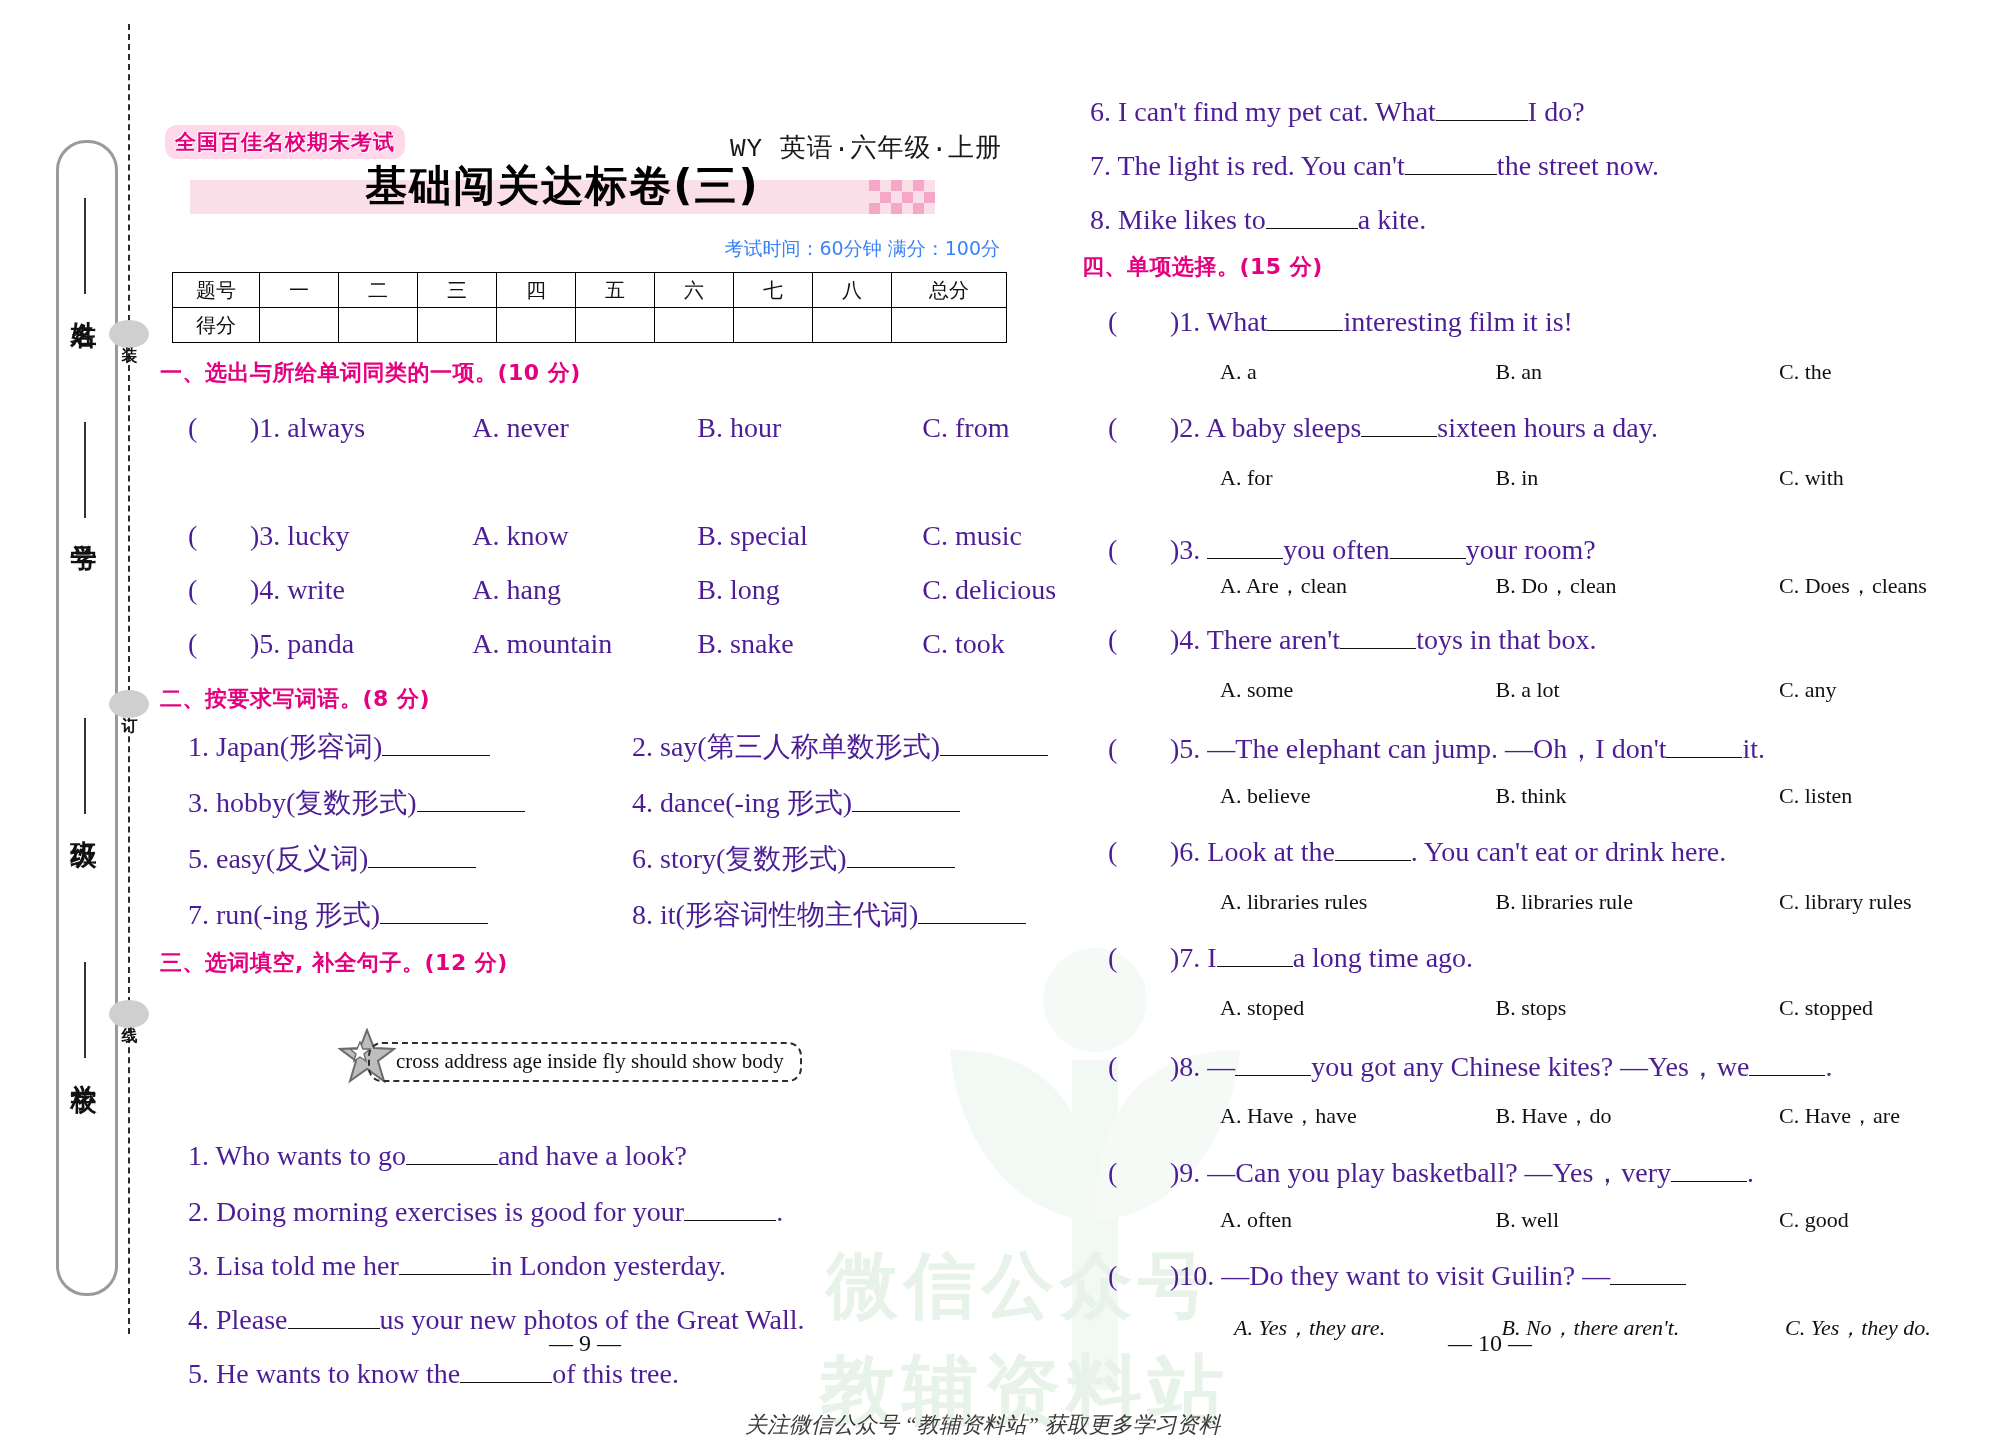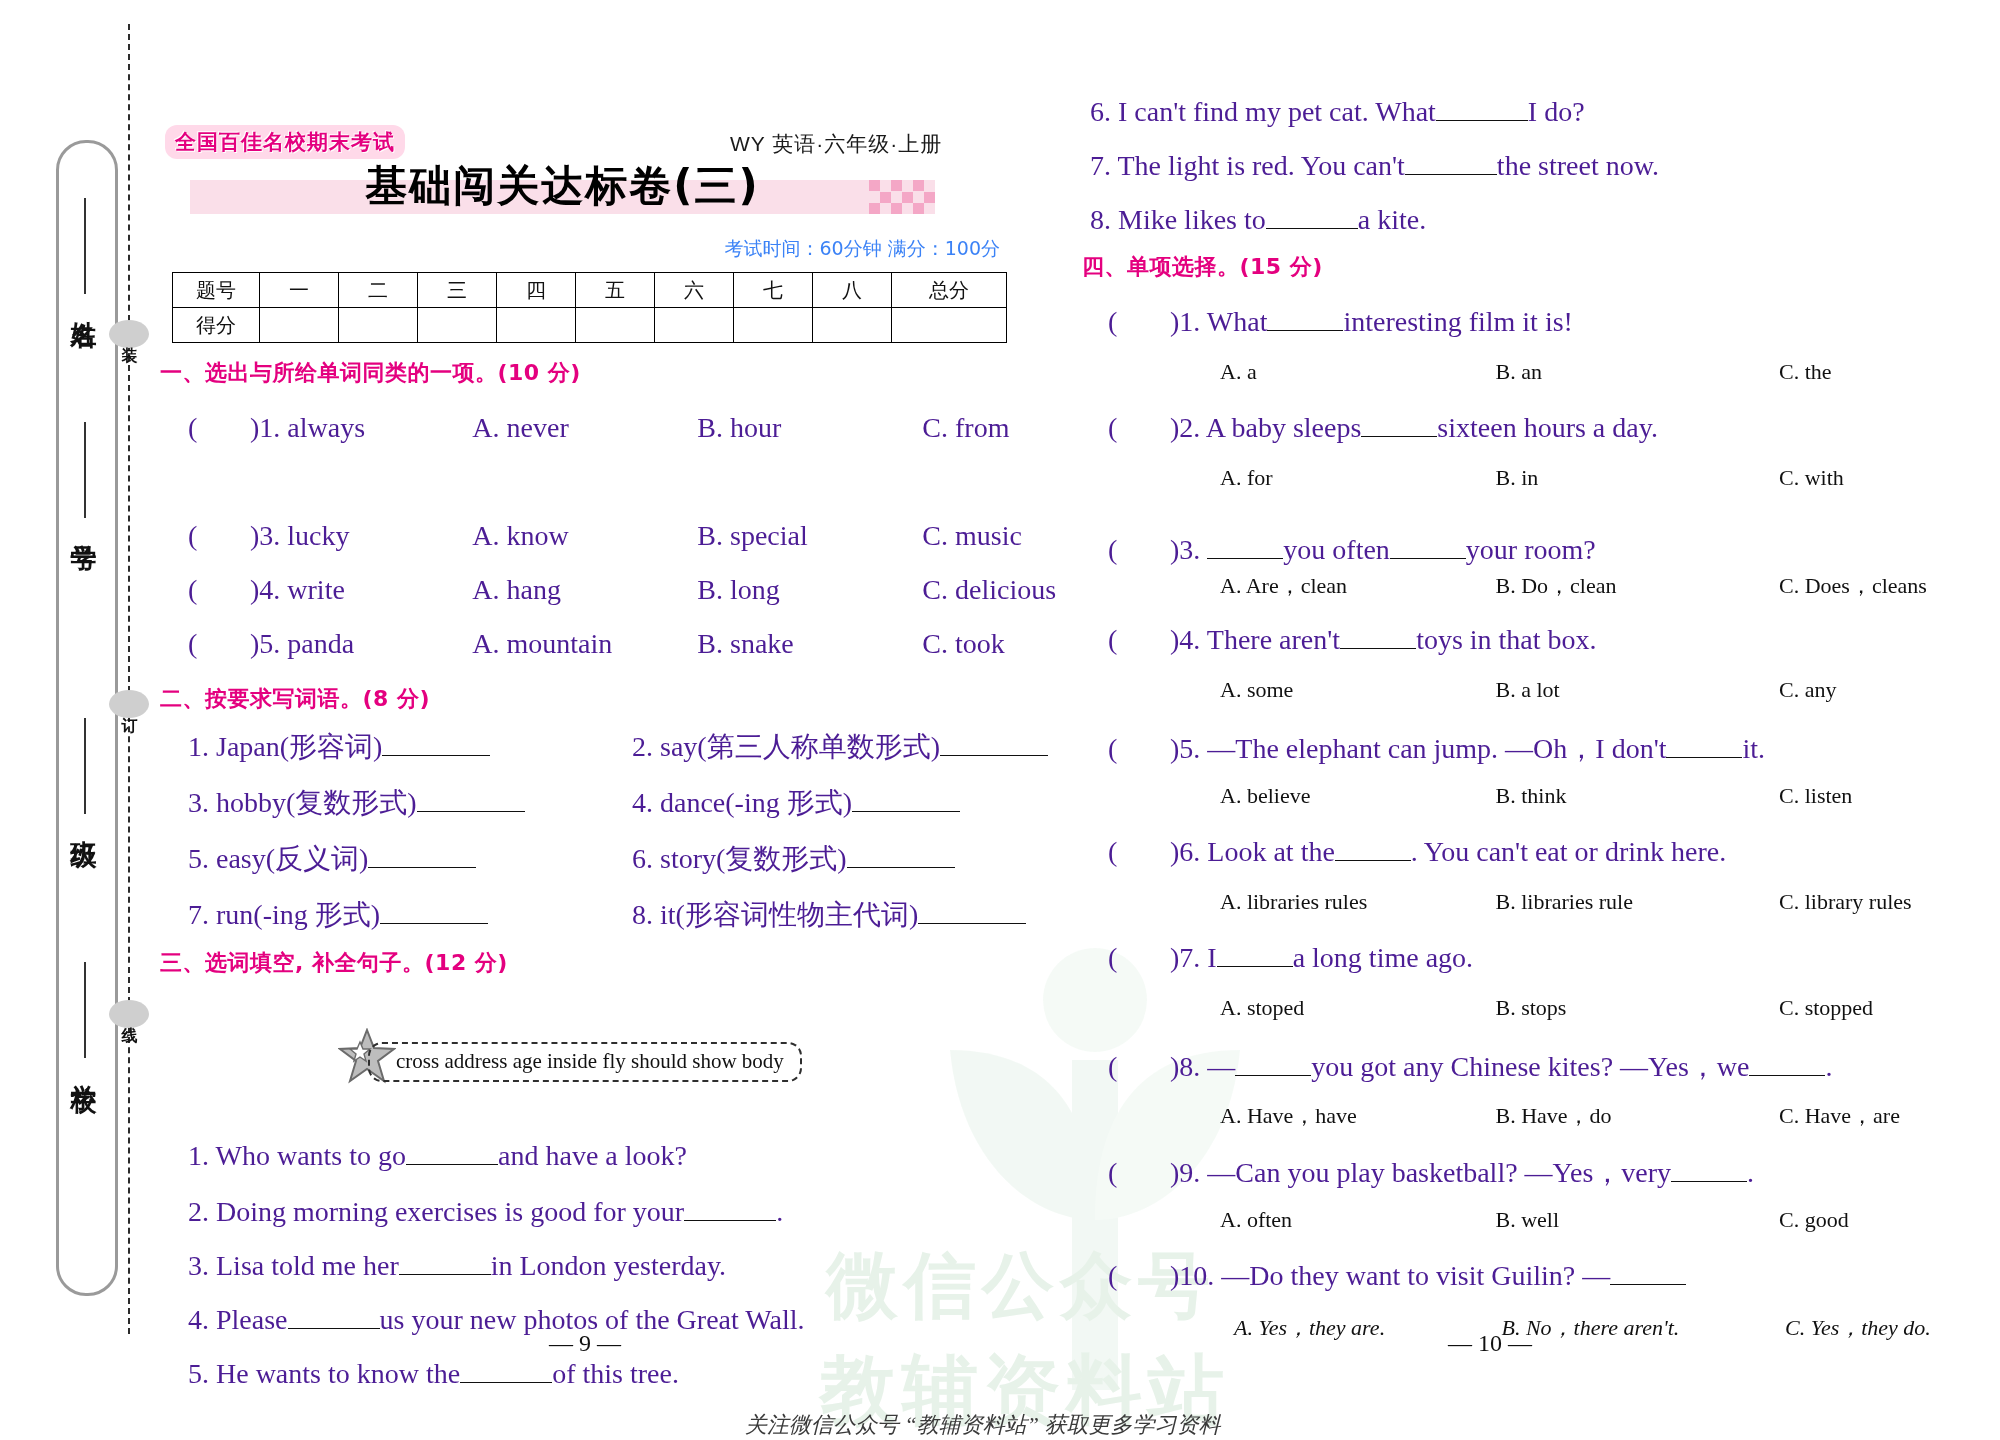--- a/index.html
+++ b/index.html
@@ -74,21 +74,21 @@
   .ribbon{
     position:absolute;left:165px;top:125px;
     background:#ffd9e9;color:#e4007f;
     font-family:"DejaVu Sans",sans-serif;
     font-weight:bold;font-size:21px;
     padding:3px 10px;border-radius:12px;letter-spacing:1px;
     text-shadow:1px 1px 0 #fff, -1px -1px 0 #fff;
   }
   .subject{
     position:absolute;left:730px;top:130px;
-    font-family:Liberation Sans, sans-serif;font-size:21px;color:#1a1a1a;
+    font-family:Liberation Mono, monospace;font-size:26px;color:#1a1a1a;
     letter-spacing:1px;white-space:nowrap;
   }
   .titlebar{
     position:absolute;left:190px;top:180px;width:745px;height:34px;
     background:#fadfe9;
   }
   .titlebar .checks{
     position:absolute;right:0;top:0;width:66px;height:34px;
   }
   .chk{position:absolute;width:11px;height:11px;background:#f4a7c6;}

